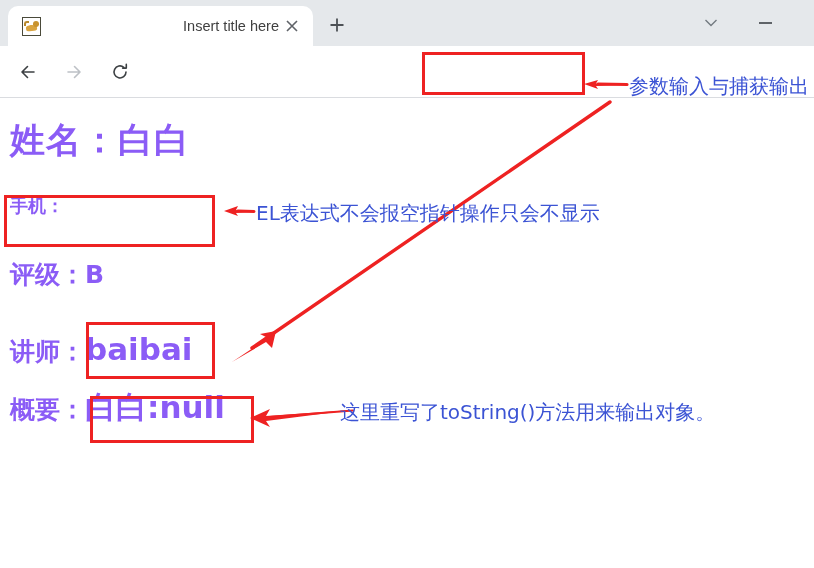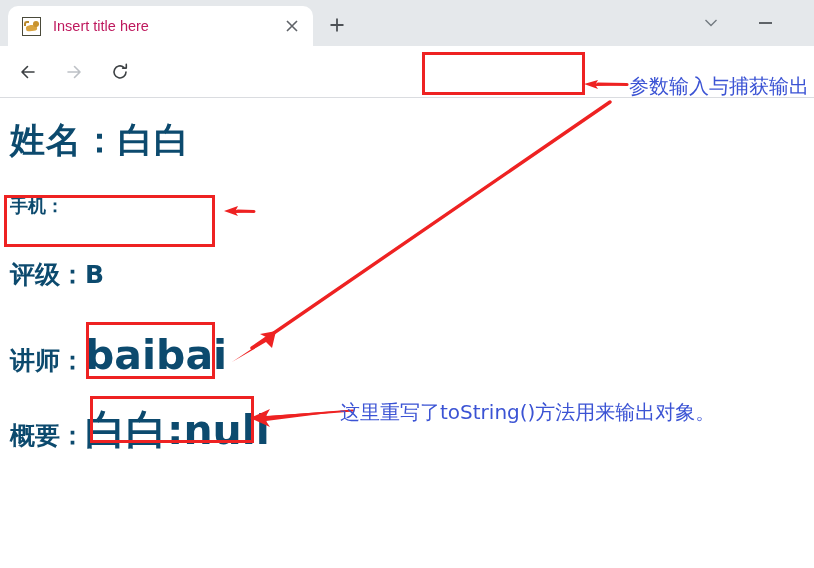--- a/index.html
+++ b/index.html
@@ -35,23 +35,24 @@
   .tab-favicon .cat-head {
     position: absolute; left: 10px; top: 3px; width: 6px; height: 6px;
     background: #c8932f; border-radius: 50% 50% 40% 40%;
   }
   .tab-favicon .cat-tail {
     position: absolute; left: 1px; top: 3px; width: 5px; height: 5px;
     border-left: 2px solid #b8882c; border-top: 2px solid #b8882c;
     border-radius: 60% 0 0 0;
   }
   .tab-title {
-    margin-left: 12px; font-size: 14.5px; color: #be185d;
+    margin-left: 20px; font-size: 14.5px; color: #404040;
     white-space: nowrap; overflow: hidden; text-overflow: ellipsis;
     flex: 1 1 auto;
+    text-align: right;
   }
   .tab-close {
     width: 26px; height: 26px; margin-right: 8px; flex: 0 0 auto;
     display: flex; align-items: center; justify-content: center;
     border-radius: 50%;
   }
   .newtab {
     position: absolute; left: 322px; top: 10px; width: 30px; height: 30px;
     display: flex; align-items: center; justify-content: center;
   }
@@ -93,29 +94,29 @@
   .star-btn {
     position: absolute; left: 782px; top: 58px; width: 26px; height: 26px;
     display: flex; align-items: center; justify-content: center;
   }
 
   
   .viewport {
     position: absolute; left: 0; top: 99px; width: 814px; height: 469px;
     background: #ffffff;
   }
-  .pg-line { position: absolute; white-space: nowrap; color: #0c4a6e;
+  .pg-line { position: absolute; white-space: nowrap; color: #8b5cf6;
              font-family: "DejaVu Sans", "Liberation Sans", sans-serif; font-weight: bold; }
   .pg-h1 { left: 10px; top: 18px;  font-size: 35px; letter-spacing: 1px; }
   .pg-h2 { left: 10px; top: 95px;  font-size: 18px; }
   .pg-h3 { left: 10px; top: 159px; font-size: 25px; }
   .pg-h4 { left: 10px; top: 232px; font-size: 25px; }
-  .pg-h5 { left: 10px; top: 304px; font-size: 25px; }
+  .pg-h5 { left: 10px; top: 288px; font-size: 25px; }
   .pg-val { font-weight: bold; }
-  .val-big { font-size: 41px; margin-top: 22px; }
+  .val-big { font-size: 31px; margin-top: 22px; }
 
   
   .redbox { position: absolute; border: 3px solid #ee2222; background: transparent; }
   .rb-url    { left: 422px; top: 52px;  width: 163px; height: 43px; }
   .rb-phone  { left: 4px;   top: 195px; width: 211px; height: 52px; }
   .rb-teach  { left: 86px;  top: 322px; width: 129px; height: 57px; }
   .rb-summ   { left: 90px;  top: 396px; width: 164px; height: 47px; }
 
   .note {
     position: absolute; white-space: nowrap; color: #3b53d4;
@@ -253,15 +254,16 @@
       <path d="M232 362 L268 338 L260 334 L276 331 L272 348 L266 342 Z" fill="#ee2222"></path>
     </g>
 
     <g>
       <path d="M352 410 L266 416 L270 409 L250 418 L270 427 L266 421 Z" fill="#ee2222"></path>
       <path d="M353 410.5 L270 417" stroke="#ee2222" stroke-width="2" stroke-linecap="round"></path>
     </g>
   </svg>
 
   <div class="note note-url">参数输入与捕获输出</div>
+  <div class="note note-phone">EL表达式不会报空指针操作只会不显示</div>
   <div class="note note-summ">这里重写了toString()方法用来输出对象。</div>
 
 </div>
 
 </body></html>

